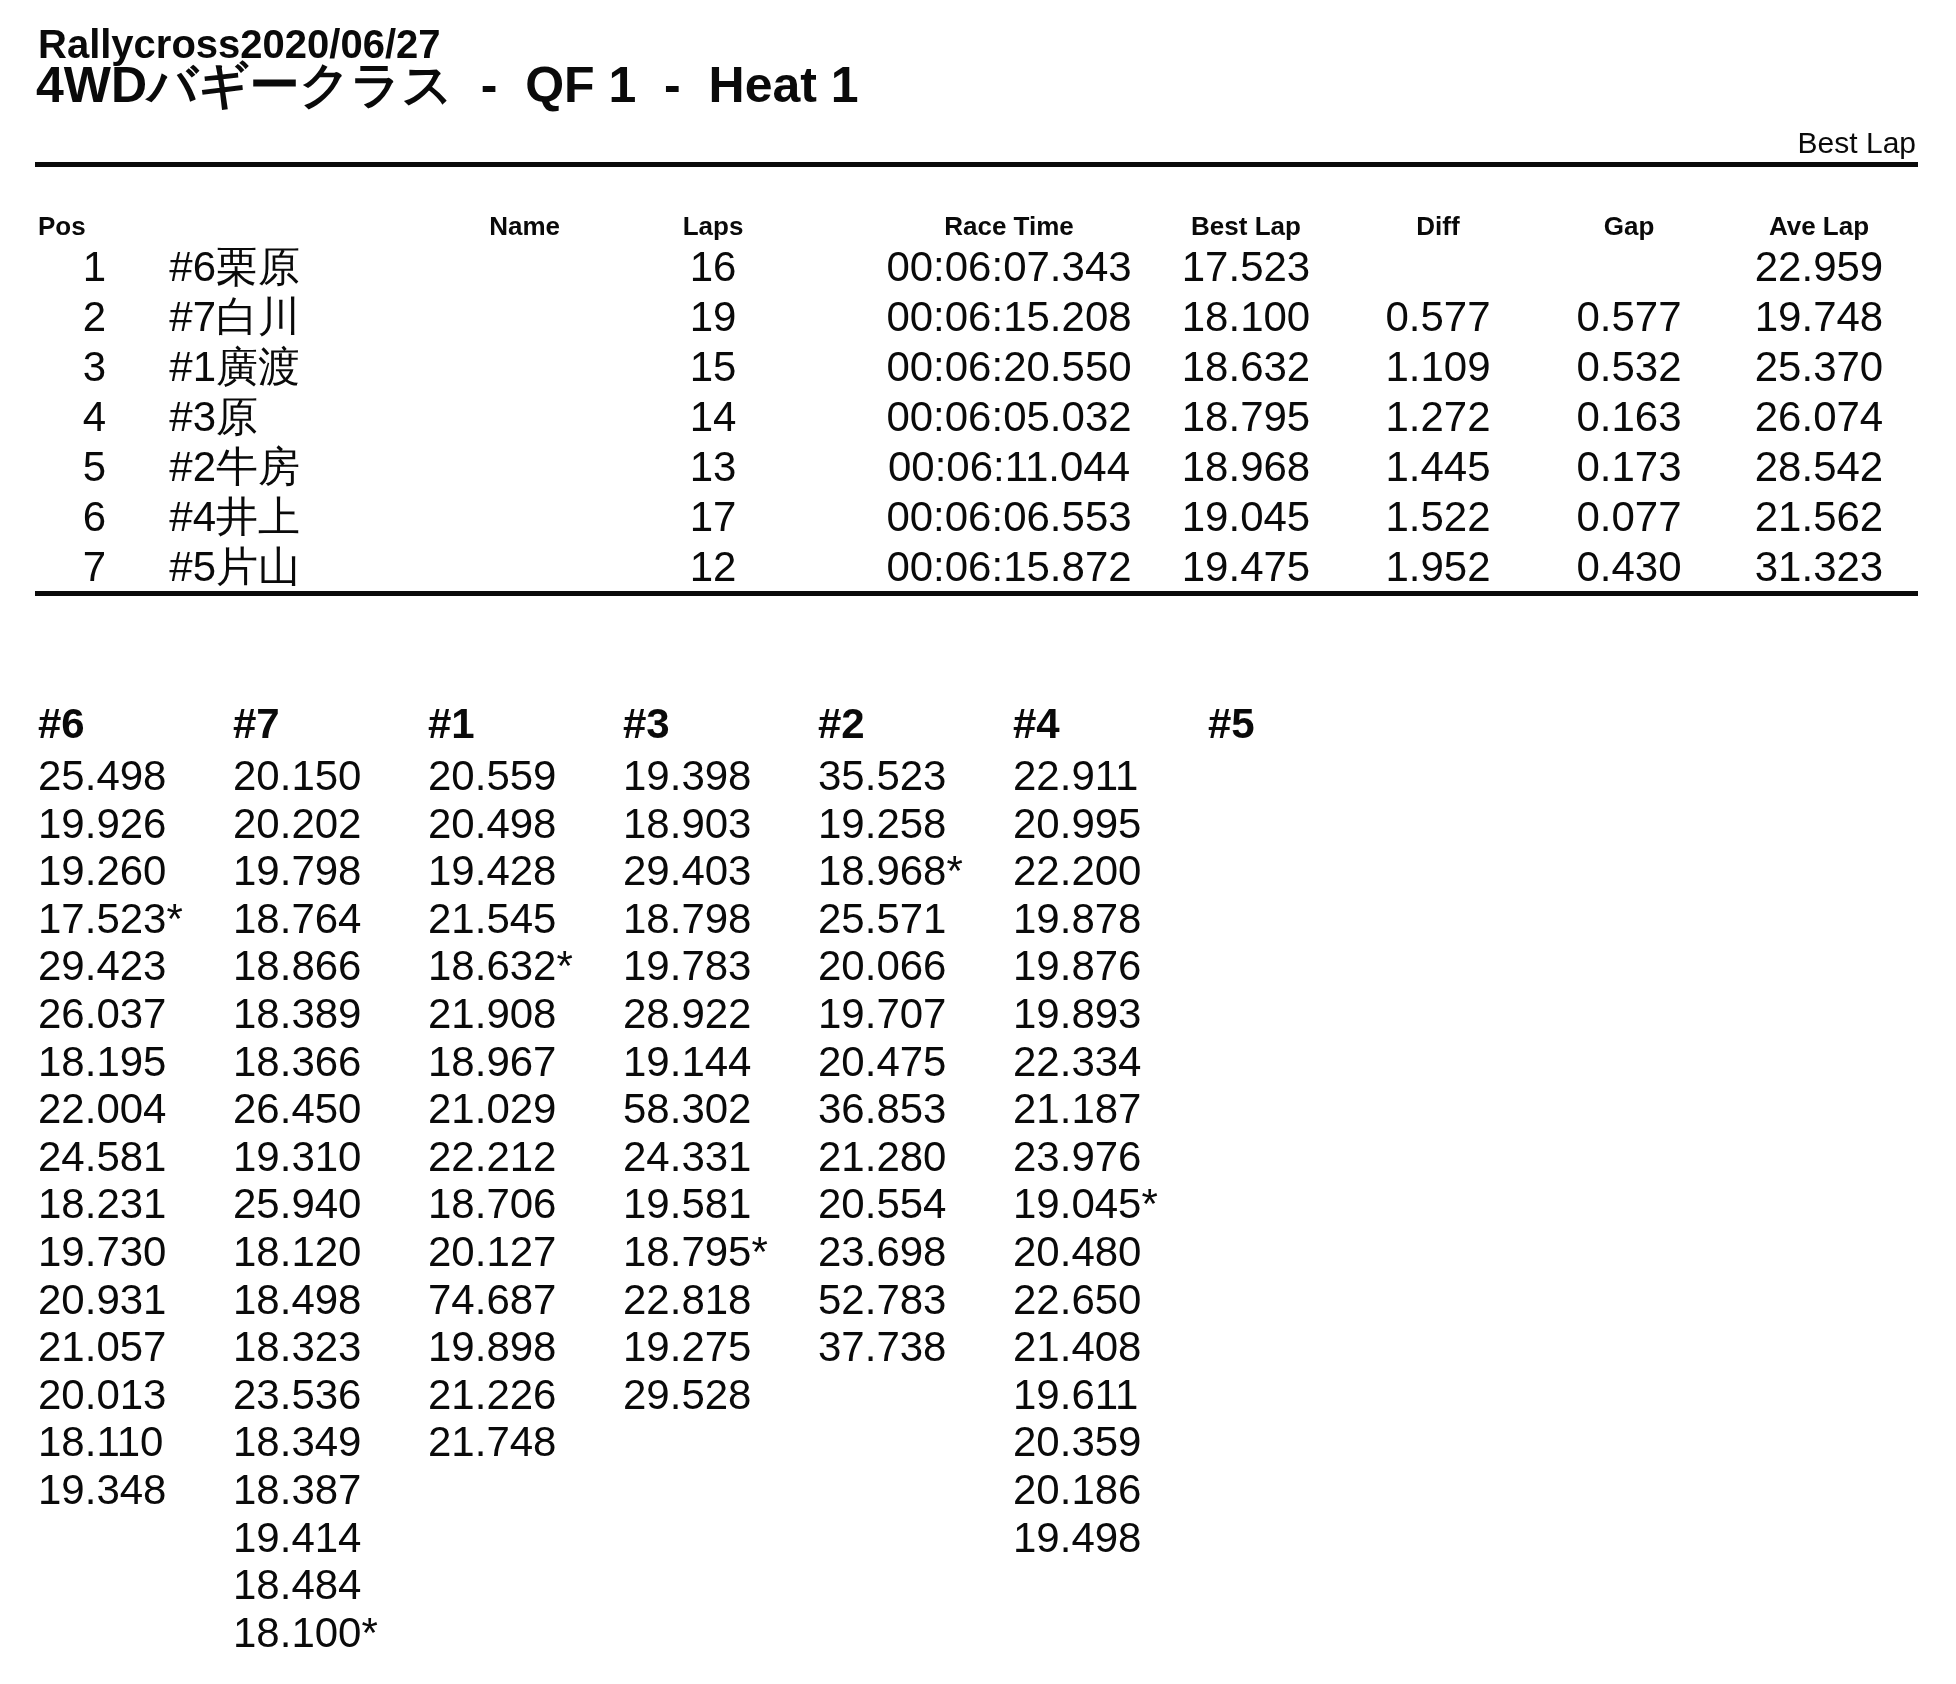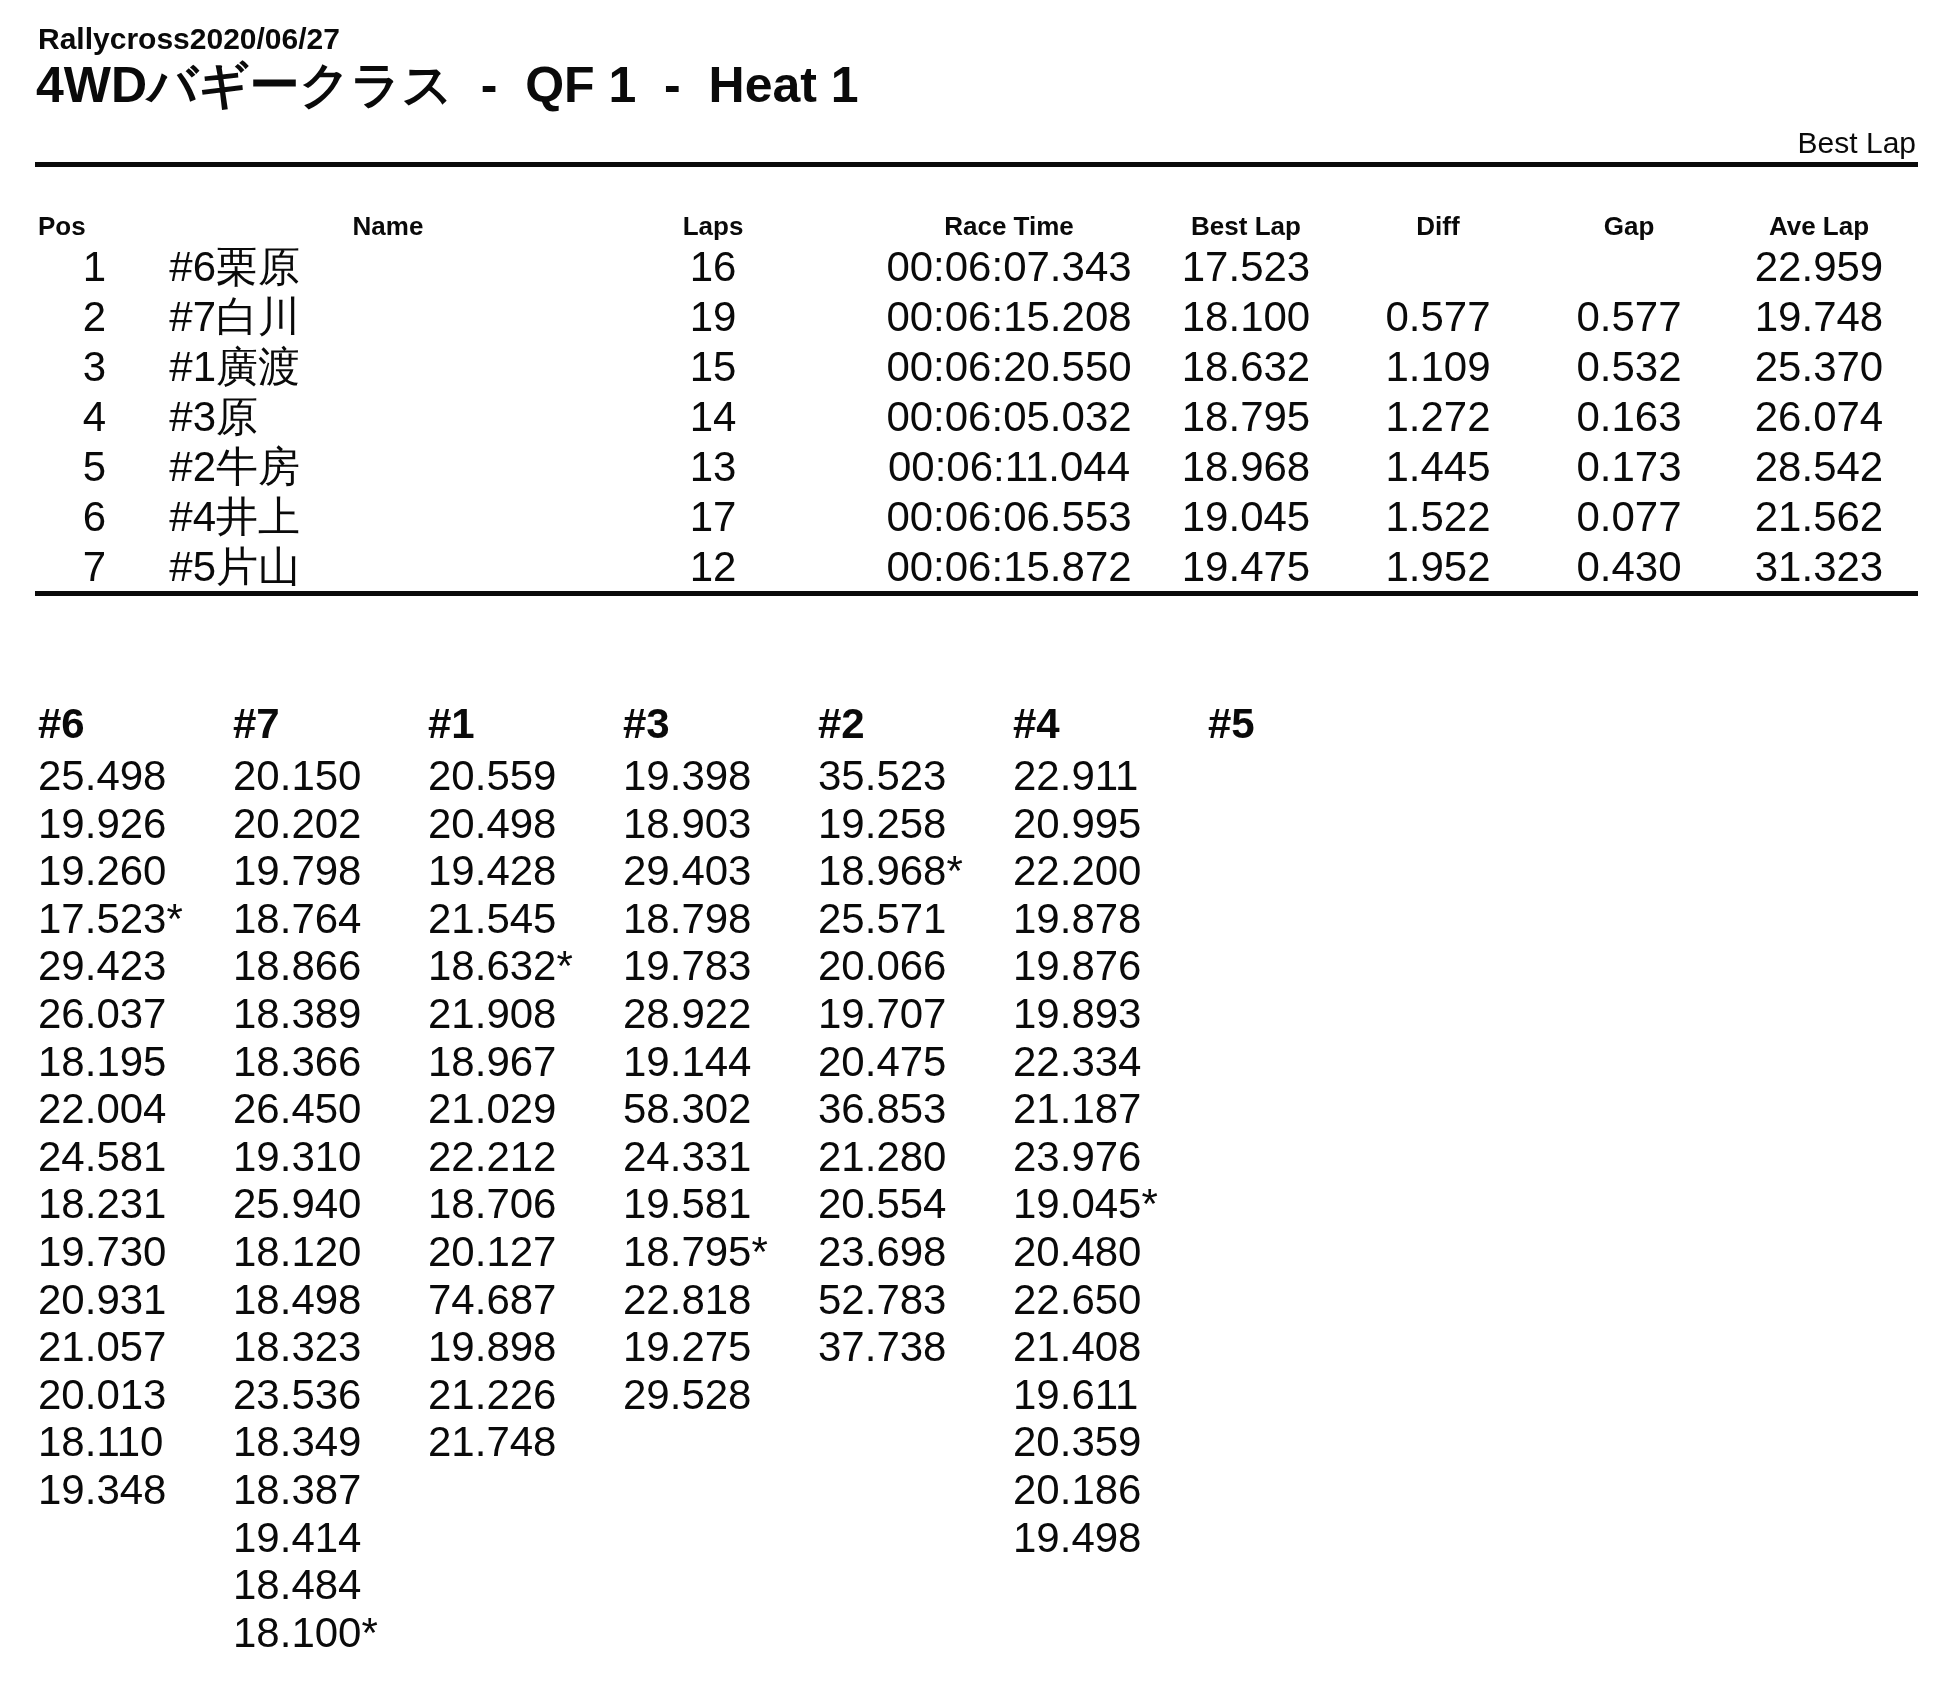--- a/index.html
+++ b/index.html
@@ -6,21 +6,21 @@
   .page{
     position:relative;
     width:1956px;height:1684px;
     background:#ffffff;
     color:#0a0a0a;
     font-family:"Liberation Sans","DejaVu Sans",sans-serif;
     overflow:hidden;
   }
   .event-label{
     position:absolute;left:38px;top:22px;
-    font-size:30px;font-weight:700;letter-spacing:0;
+    font-size:40px;font-weight:700;letter-spacing:0;
     white-space:pre;
   }
   .title{
     position:absolute;left:36px;top:52px;
     font-size:50px;font-weight:700;
     white-space:pre;letter-spacing:0;
   }
   .corner-label{
     position:absolute;right:40px;top:126px;
     font-size:30px;font-weight:400;
@@ -40,21 +40,21 @@
     font-size:26px;font-weight:700;padding:0;height:46px;
     vertical-align:bottom;white-space:nowrap;
   }
   table.results td{
     font-size:42px;font-weight:400;padding:0;height:50px;
     vertical-align:middle;white-space:nowrap;line-height:50px;
   }
   .al{text-align:left;}
   .ar{text-align:center;}
   th.h-pos{text-align:left;padding-left:2px;}
-  th.h-name{text-align:center;padding-left:34px;margin-left:42px;}
+  th.h-name{text-align:right;padding-left:34px;margin-left:42px;}
   td.c-pos{text-align:right;padding-right:8px;}
   td.c-car{text-align:right;padding-right:6px;font-weight:700;}
   td.c-name{text-align:left;padding-left:8px;font-weight:700;font-size:44px;}
 
   .lap-section{
     position:absolute;left:38px;top:700px;
     display:flex;flex-direction:row;
   }
   .lap-col{width:195px;}
   .lap-col .lap-head{

